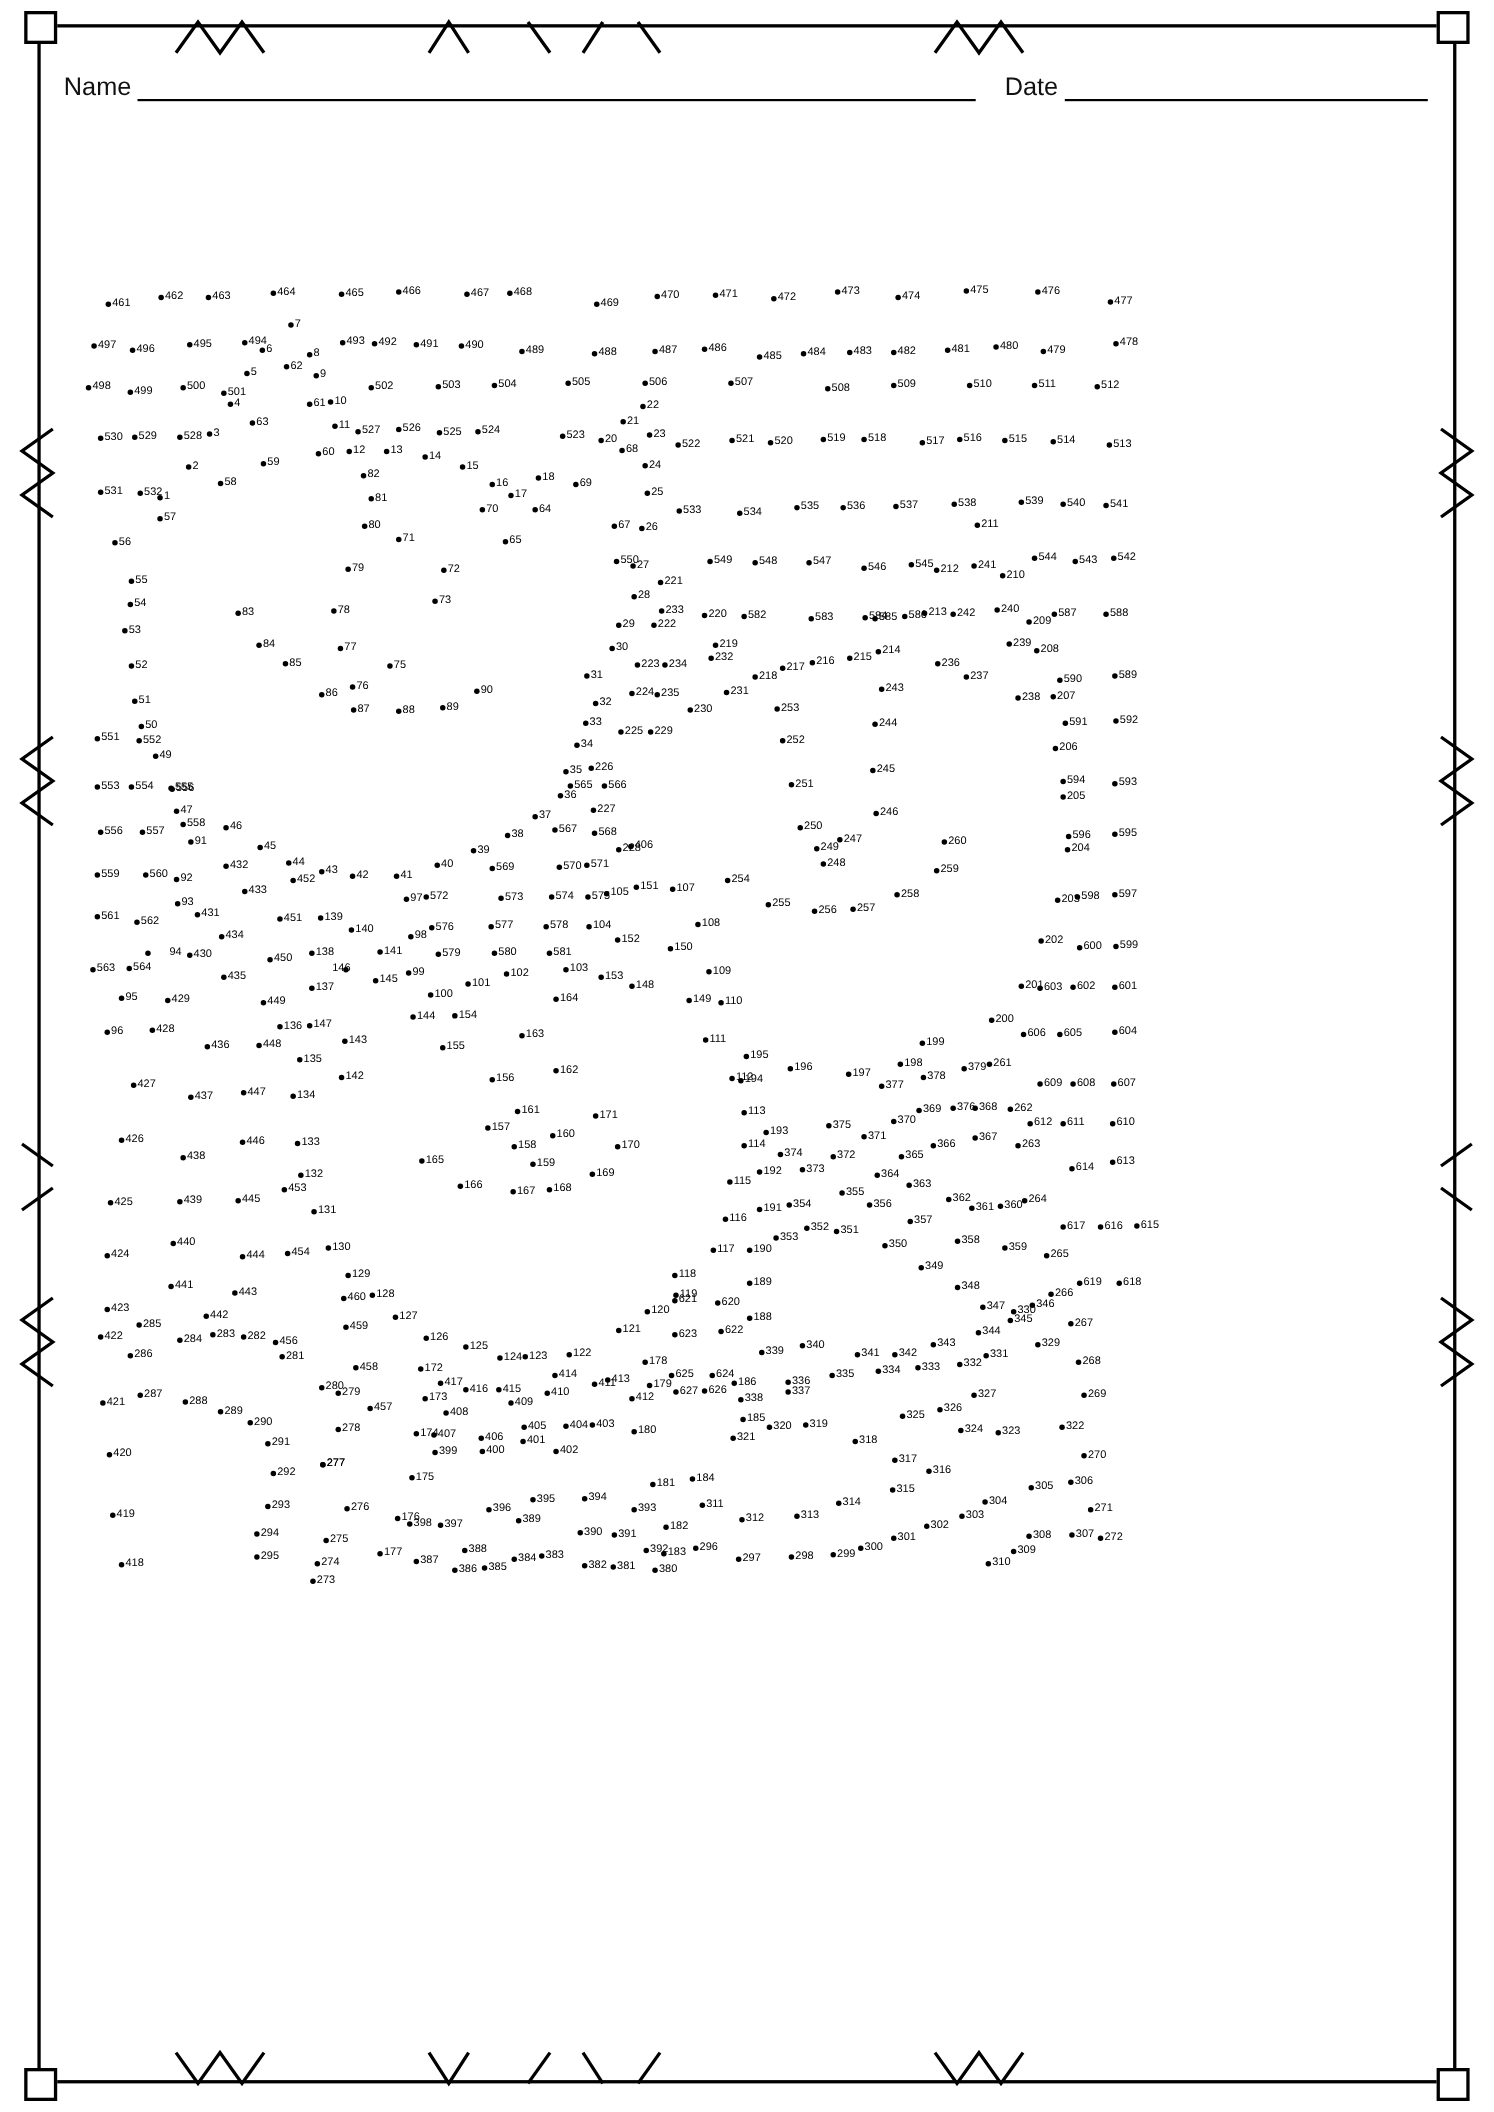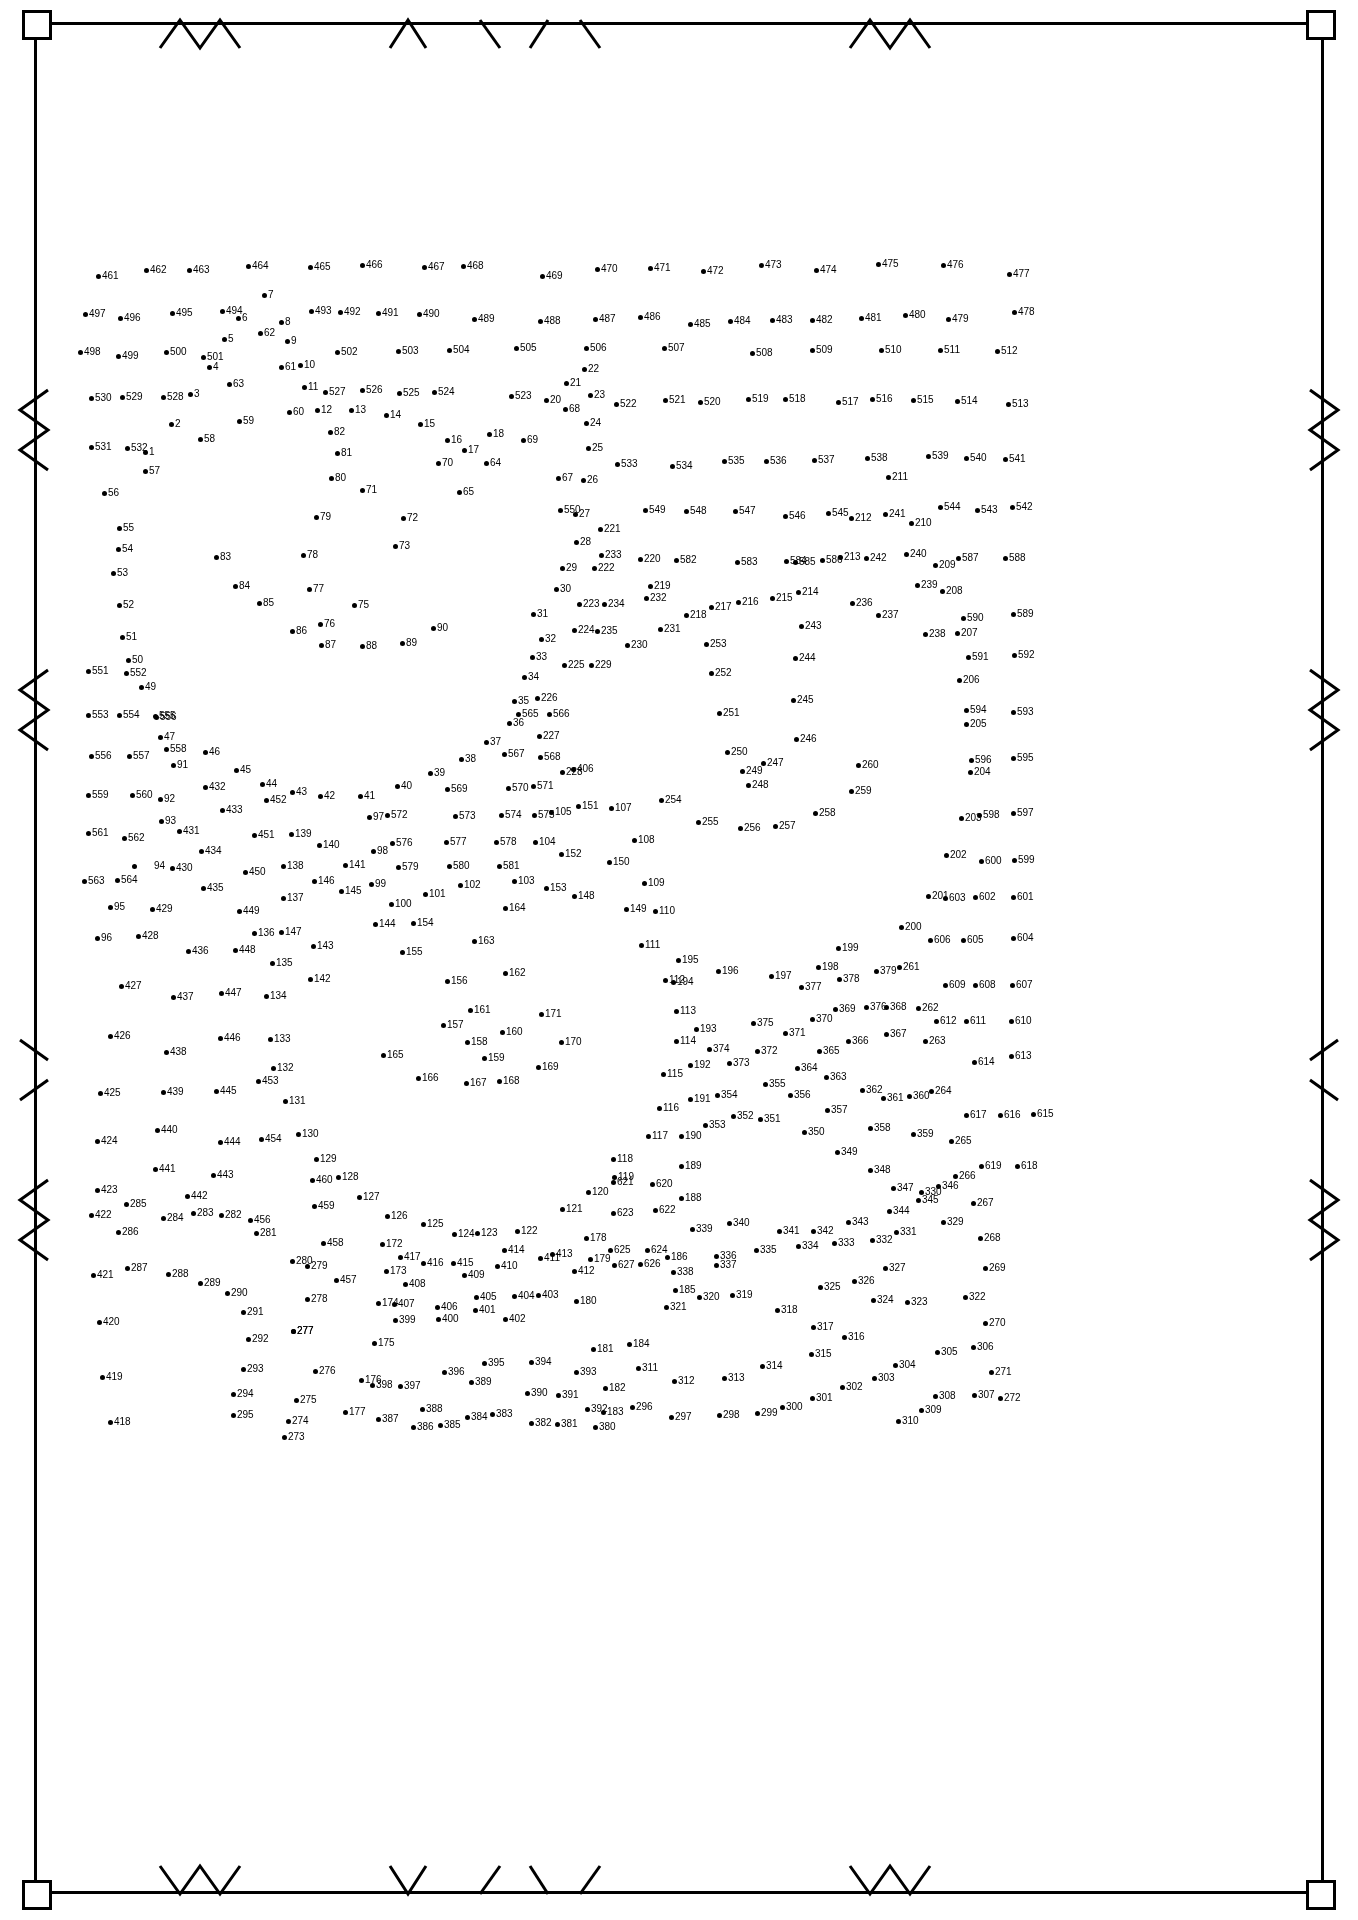--- a/index.html
+++ b/index.html
@@ -155,20 +155,26 @@
     <polyline points="34,800 6,820 34,840 6,860 34,880"></polyline>
   </svg>
   <svg class="zig" style="left:1304px; top:380px; width:40px; height:1180px;">
     <polyline points="6,10 34,30 6,50 34,70 6,90"></polyline>
     <polyline points="6,290 34,310 6,330 34,350 6,370"></polyline>
     <polyline points="34,660 6,680"></polyline>
     <polyline points="6,700 34,720"></polyline>
     <polyline points="6,800 34,820 6,840 34,860 6,880"></polyline>
   </svg>
 
+  <div class="namedate">
+    <span class="nd-label">Name</span>
+    <span class="nd-rule"></span>
+    <span class="nd-label">Date</span>
+    <span class="nd-rule short"></span>
+  </div>
 
 
   <div id="dots">
       <div class="dot" style="left: 95.5px; top: 273.5px;"></div>
       <div class="dotlabel" style="left: 102px; top: 271px;">461</div>
       <div class="dot" style="left: 143.5px; top: 267.5px;"></div>
       <div class="dotlabel" style="left: 150px; top: 265px;">462</div>
       <div class="dot" style="left: 186.5px; top: 267.5px;"></div>
       <div class="dotlabel" style="left: 193px; top: 265px;">463</div>
       <div class="dot" style="left: 245.5px; top: 263.5px;"></div>
@@ -801,21 +807,21 @@
       <div class="dotlabel" style="left: 979px; top: 892px;">602</div>
       <div class="dot" style="left: 1010.5px; top: 894.5px;"></div>
       <div class="dotlabel" style="left: 1017px; top: 892px;">601</div>
       <div class="dot" style="left: 131.5px; top: 863.5px;"></div>
       <div class="dotlabel" style="left: 138px; top: 861px; padding-left: 16px;">94</div>
       <div class="dot" style="left: 169.5px; top: 865.5px;"></div>
       <div class="dotlabel" style="left: 176px; top: 863px;">430</div>
       <div class="dot" style="left: 200.5px; top: 885.5px;"></div>
       <div class="dotlabel" style="left: 207px; top: 883px;">435</div>
       <div class="dot" style="left: 311.5px; top: 878.5px;"></div>
-      <div class="dotlabel" style="left: 318px; top: 876px;">146</div>
+      <div class="dotlabel" style="left: 302px; top: 876px;">146</div>
       <div class="dot" style="left: 338.5px; top: 888.5px;"></div>
       <div class="dotlabel" style="left: 345px; top: 886px;">145</div>
       <div class="dot" style="left: 368.5px; top: 881.5px;"></div>
       <div class="dotlabel" style="left: 375px; top: 879px;">99</div>
       <div class="dot" style="left: 388.5px; top: 901.5px;"></div>
       <div class="dotlabel" style="left: 395px; top: 899px;">100</div>
       <div class="dot" style="left: 422.5px; top: 891.5px;"></div>
       <div class="dotlabel" style="left: 429px; top: 889px;">101</div>
       <div class="dot" style="left: 457.5px; top: 882.5px;"></div>
       <div class="dotlabel" style="left: 464px; top: 880px;">102</div>

